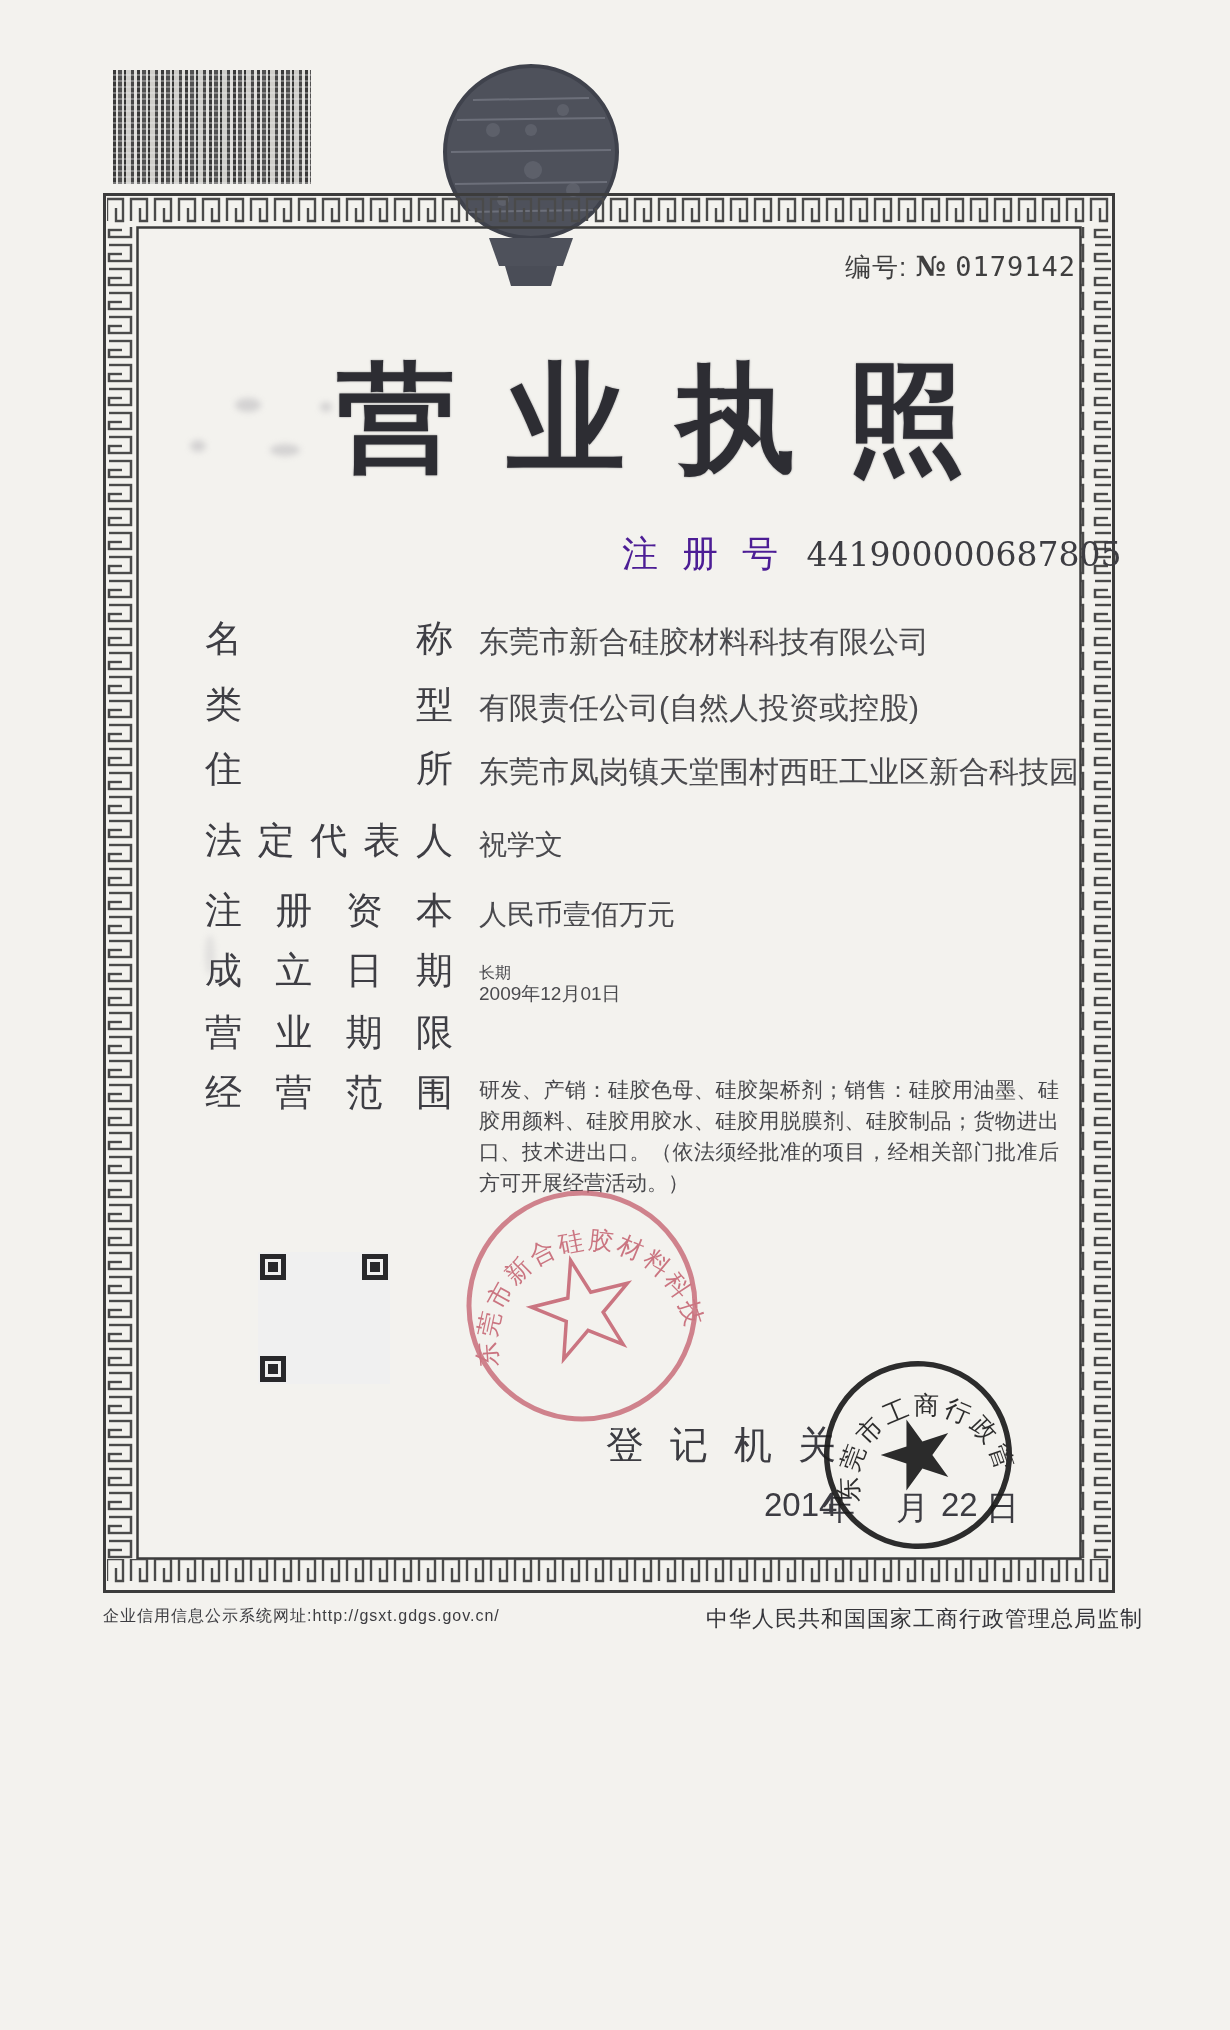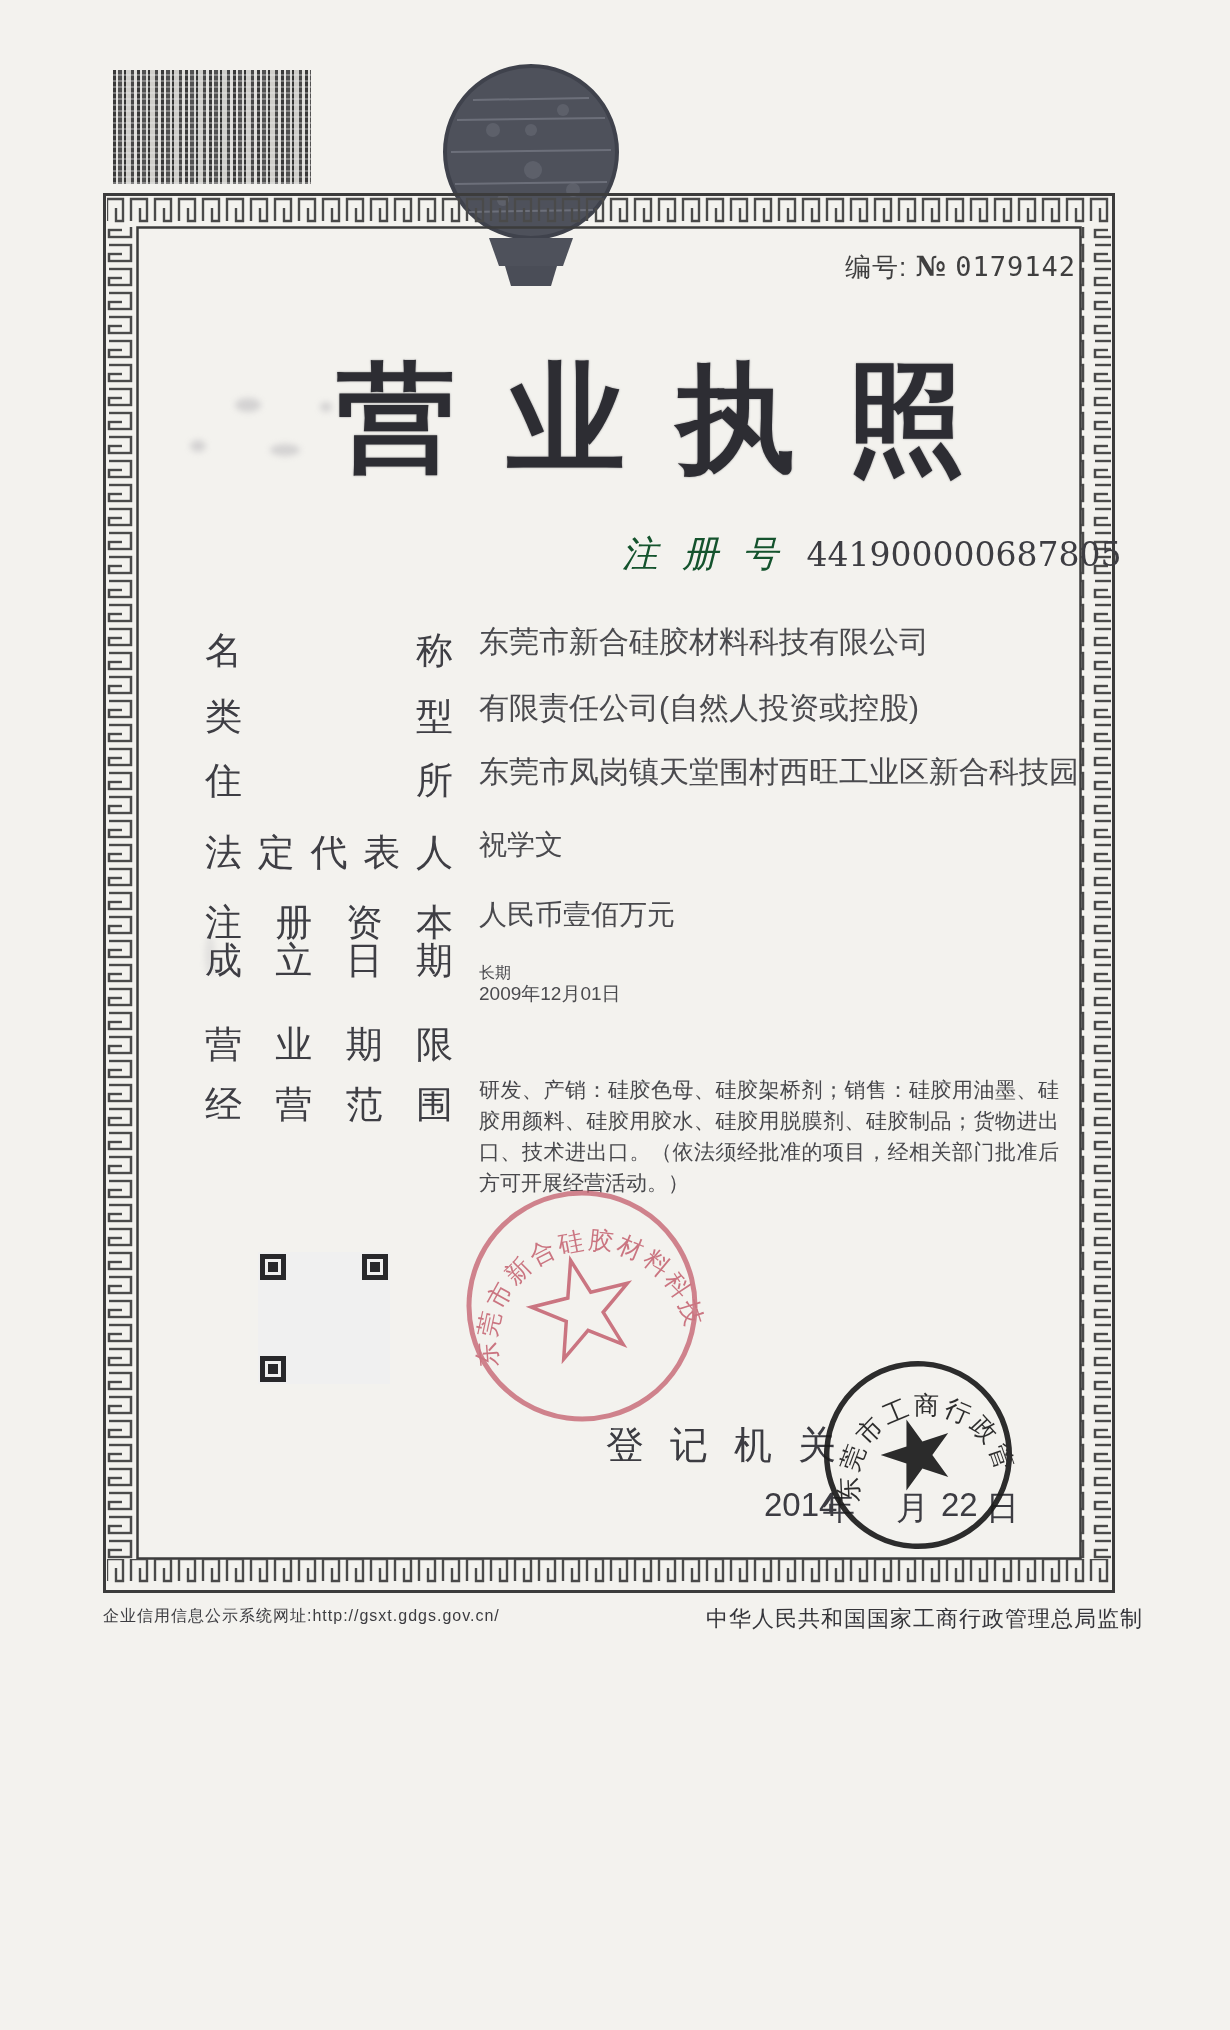--- a/index.html
+++ b/index.html
@@ -29,28 +29,27 @@
   .serial .no{font-family:"DejaVu Serif",serif;font-weight:bold;font-size:28px;}
   .serial .digits{font-family:"DejaVu Sans Mono",monospace;font-size:27px;letter-spacing:1px;}
   .doc-title{
     left:285px;top:340px;width:640px;
     font-size:118px;font-weight:bold;color:#24242a;
     letter-spacing:52px;text-indent:52px;white-space:nowrap;
     text-shadow:0 0 2px rgba(40,40,50,.55);
     filter:contrast(.9);
   }
   .regline{left:622px;top:530px;white-space:nowrap;}
-  .regline .reglabel{font-size:36px;color:#14532d;letter-spacing:24px;font-style:italic;}
+  .regline .reglabel{font-size:36px;color:#4c1d95;letter-spacing:24px;}
   .regline .regnum{font-family:"DejaVu Serif",serif;font-size:33px;color:#3d3d42;letter-spacing:0px;margin-left:0;}
   .field-label{
     left:205px;width:248px;display:inline-block;
     font-size:37px;color:#3e3e44;
     text-align:justify;text-align-last:justify;
     white-space:normal;
-    margin-top:12px;
   }
   .field-value{left:479px;font-size:30px;color:#4a4a4e;white-space:nowrap;}
   .scope-value{
     left:479px;width:580px;font-size:21px;line-height:31px;
     color:#47474b;text-align:justify;white-space:normal;
   }
   .issuer-label{
     left:606px;top:1420px;font-size:38px;color:#3c3c42;
     letter-spacing:26px;white-space:nowrap;
   }
@@ -162,21 +161,21 @@
 
 <div class="abs field-label" style="top:744px">住所</div>
 <div class="abs field-value" style="top:752px">东莞市凤岗镇天堂围村西旺工业区新合科技园</div>
 
 <div class="abs field-label" style="top:816px">法定代表人</div>
 <div class="abs field-value" style="top:826px;font-size:28px">祝学文</div>
 
 <div class="abs field-label" style="top:886px">注册资本</div>
 <div class="abs field-value" style="top:896px;font-size:28px">人民币壹佰万元</div>
 
-<div class="abs field-label" style="top:924px">成立日期</div>
+<div class="abs field-label" style="top:946px">成立日期</div>
 <div class="abs field-value" style="top:981px;font-size:19px">2009年12月01日</div>
 
 <div class="abs field-label" style="top:1008px">营业期限</div>
 <div class="abs field-value" style="top:963px;font-size:16px">长期</div>
 
 <div class="abs field-label" style="top:1068px">经营范围</div>
 <div class="abs scope-value" style="top:1074px">研发、产销：硅胶色母、硅胶架桥剂；销售：硅胶用油墨、硅胶用颜料、硅胶用胶水、硅胶用脱膜剂、硅胶制品；货物进出口、技术进出口。（依法须经批准的项目，经相关部门批准后方可开展经营活动。）</div>
 
 <div class="abs red-seal">
   <svg width="260" height="260" viewBox="0 0 260 260">

